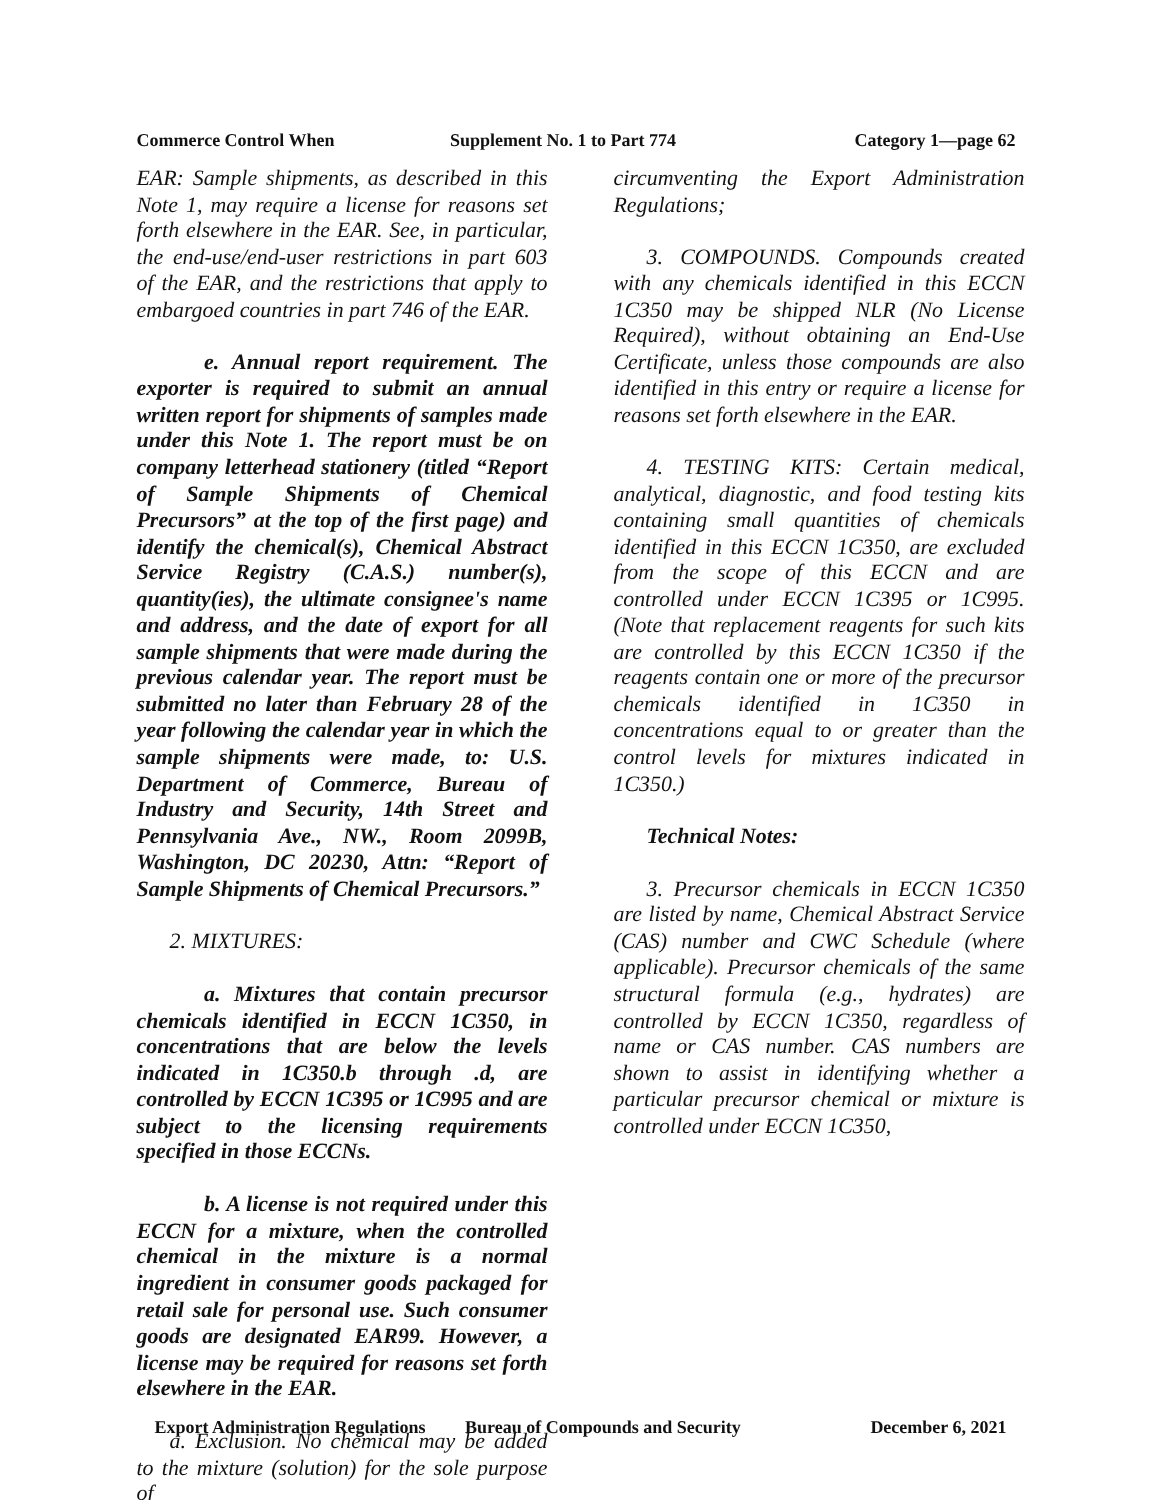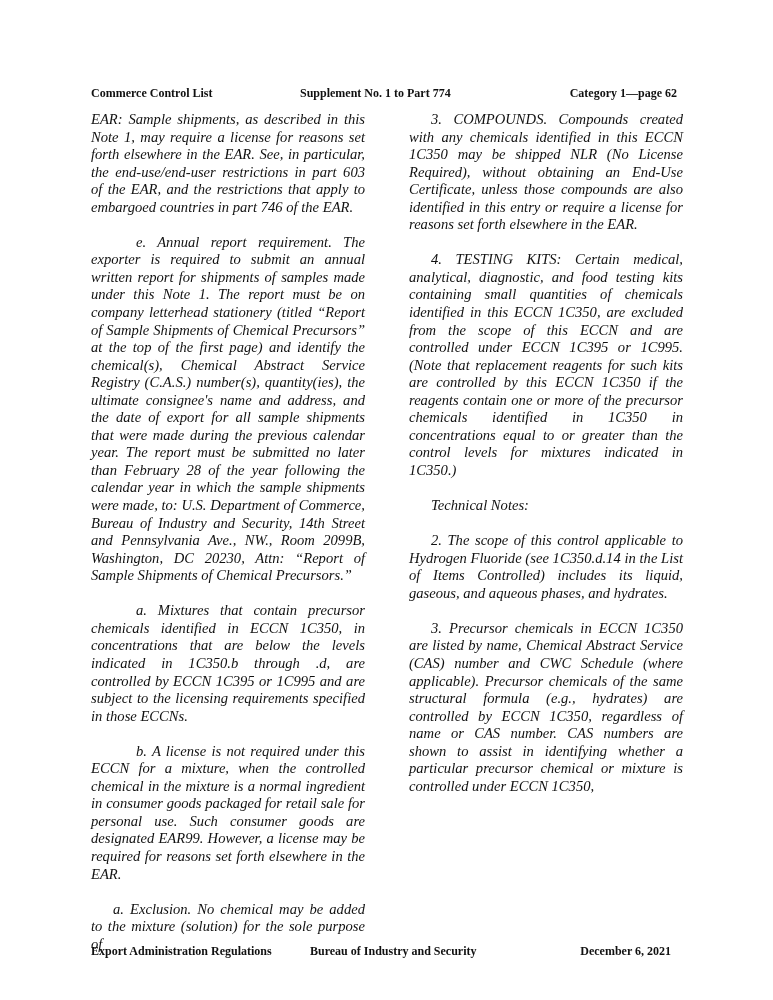--- a/index.html
+++ b/index.html
@@ -14,46 +14,47 @@
   .hdr span, .ftr span { position: absolute; top: 0; white-space: nowrap; }
   .col {
     position: absolute; top: 111px; width: 274px;
     font-family: "Liberation Serif", serif; font-style: italic; font-size: 14.6px;
     line-height: 17.55px; text-align: justify; color: #111;
   }
   .col.left { left: 91px; }
   .col.right { left: 409px; }
   .col p { margin: 0 0 17.55px 0; }
   .col p.last { margin-bottom: 0; }
-  .ind2 { text-indent: 45px; }
+  .ind2 { text-indent: 45px; font-weight: bold; }
   .ind3 { text-indent: 22px; }
-  .bold { font-weight: normal; }
+  .bold { font-weight: bold; }
 </style>
 </head>
 <body>
 
 <div class="hdr">
-  <span style="left:0">Commerce Control List</span>
+  <span style="left:0">Commerce Control When</span>
   <span style="left:209px">Supplement No. 1 to Part 774</span>
   <span style="right:6px">Category 1—page  62</span>
 </div>
 
 <div class="col left">
   <p>EAR:  Sample shipments, as described in this Note 1, may require a license for reasons set forth elsewhere in the EAR.  See, in particular, the end-use/end-user restrictions in part 603 of the EAR, and the restrictions that apply to embargoed countries in part 746 of the EAR.</p>
   <p class="ind2">e. Annual report requirement.  The exporter is required to submit an annual written report for shipments of samples made under this Note 1.  The report must be on company letterhead stationery (titled “Report of Sample Shipments of Chemical Precursors” at the top of the first page) and identify the chemical(s), Chemical Abstract Service Registry (C.A.S.) number(s), quantity(ies), the ultimate consignee's name and address, and the date of export for all sample shipments that were made during the previous calendar year.  The report must be submitted no later than February 28 of the year following the calendar year in which the sample shipments were made, to:  U.S. Department of Commerce, Bureau of Industry and Security, 14th Street and Pennsylvania Ave., NW., Room 2099B, Washington, DC 20230, Attn: “Report of Sample Shipments of Chemical Precursors.”</p>
+  <p class="ind3">2.  MIXTURES:</p>
   <p class="ind2">a. Mixtures that contain precursor chemicals identified in ECCN 1C350, in concentrations that are below the levels indicated in 1C350.b through .d, are controlled by ECCN 1C395 or 1C995 and are subject to the licensing requirements specified in those ECCNs.</p>
   <p class="ind2">b. A license is not required under this ECCN for a mixture, when the controlled chemical in the mixture is a normal ingredient in consumer goods packaged for retail sale for personal use.  Such consumer goods are designated EAR99.  However, a license may be required for reasons set forth elsewhere in the EAR.</p>
   <p class="ind3 last">a.  Exclusion.  No chemical may be added to the mixture (solution) for the sole purpose of</p>
 </div>
 
 <div class="col right">
+  <p>circumventing the Export Administration Regulations;</p>
   <p class="ind3">3.  COMPOUNDS.  Compounds created with any chemicals identified in this ECCN 1C350 may be shipped NLR (No License Required), without obtaining an End-Use Certificate, unless those compounds are also identified in this entry or require a license for reasons set forth elsewhere in the EAR.</p>
   <p class="ind3">4.  TESTING KITS:  Certain medical, analytical, diagnostic, and food testing kits containing small quantities of chemicals identified in this ECCN 1C350, are excluded from the scope of this ECCN and are controlled under ECCN 1C395 or 1C995.  (Note that replacement reagents for such kits are controlled by this ECCN 1C350 if the reagents contain one or more of the precursor chemicals identified in 1C350 in concentrations equal to or greater than the control levels for mixtures indicated in 1C350.)</p>
   <p class="ind3 bold">Technical Notes:</p>
-  <p class="ind3">2.  The scope of this control applicable to Hydrogen Fluoride (see 1C350.d.14 in the List of Items Controlled) includes its liquid, gaseous, and aqueous phases, and hydrates.</p>
   <p class="ind3 last">3.  Precursor chemicals in ECCN 1C350 are listed by name, Chemical Abstract Service (CAS) number and CWC Schedule (where applicable).  Precursor chemicals of the same structural formula (e.g., hydrates) are controlled by ECCN 1C350, regardless of name or CAS number.  CAS numbers are shown to assist in identifying whether a particular precursor chemical or mixture is controlled under ECCN 1C350,</p>
 </div>
 
 <div class="ftr">
-  <span style="left:0">Export Administration Regulations</span>
-  <span style="left:219px">Bureau of Industry and Security</span>
+  <span style="left:12px">Export Administration Regulations</span>
+  <span style="left:219px">Bureau of Compounds and Security</span>
   <span style="right:12px">December 6, 2021</span>
 </div>
 
 </body></html>

